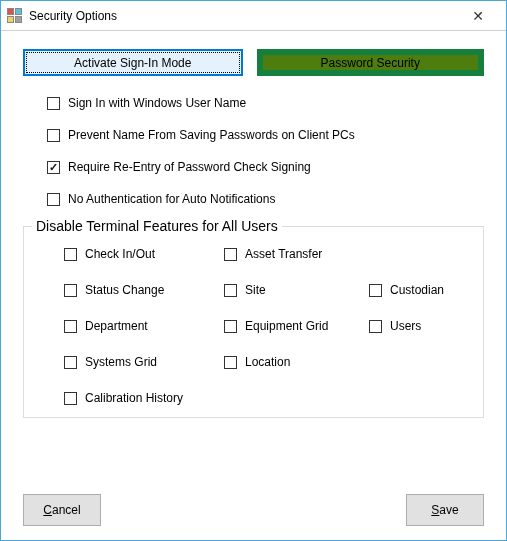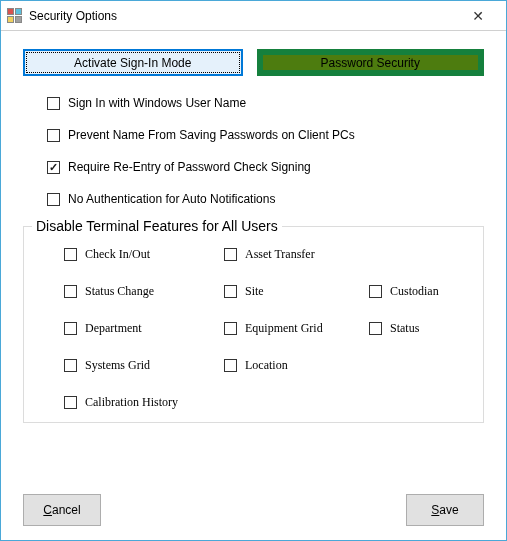--- a/index.html
+++ b/index.html
@@ -113,21 +113,20 @@
     left: 8px;
     background: #fff;
     padding: 0 4px;
     font-size: 14px;
   }
   .grid {
     display: grid;
     grid-template-columns: 160px 145px 120px;
     row-gap: 22px;
     column-gap: 0;
-    font-family: Liberation Serif, serif;
   }
   .grid .check-row { margin-bottom: 0; }
 
   .footer {
     margin-top: auto;
     padding-top: 18px;
     display: flex;
     justify-content: space-between;
   }
   .btn {
@@ -224,21 +223,21 @@
         <div class="check-row">
           <span class="chk"></span>
           <label>Department</label>
         </div>
         <div class="check-row">
           <span class="chk"></span>
           <label>Equipment Grid</label>
         </div>
         <div class="check-row">
           <span class="chk"></span>
-          <label>Status</label>
+          <label>Users</label>
         </div>
 
         <div class="check-row">
           <span class="chk"></span>
           <label>Systems Grid</label>
         </div>
         <div class="check-row">
           <span class="chk"></span>
           <label>Location</label>
         </div>

